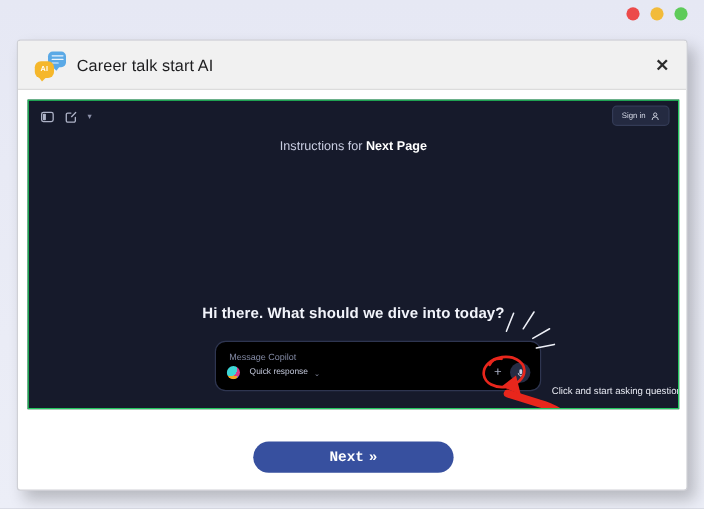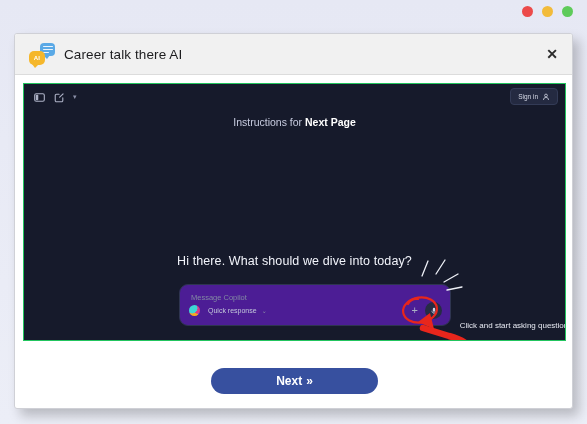--- a/index.html
+++ b/index.html
@@ -128,29 +128,29 @@
   #instructions {
     position: absolute; top: 32px; left: 0; right: 0;
     text-align: center; font-size: 10.5px; color: #c8cce0;
   }
   #instructions b { color: #ffffff; font-weight: 700; }
 
   
   #greeting {
     position: absolute; top: 170px; left: 0; width: 100%;
     text-align: center;
-    font-size: 12.5px; font-weight: 400; color: #f2f4fb;
+    font-size: 12.5px; font-weight: 700; color: #f2f4fb;
     letter-spacing: .1px;
   }
 
   
   #composer {
     position: absolute; left: 155px; top: 200px;
     width: 272px; height: 42px;
-    background: #4c1d95;
+    background: #000000;
     border: 1px solid #2e3550;
     border-radius: 9px;
     padding-left: 36px;
   }
   #composer-placeholder {
     position: absolute; left: 11px; top: 8px;
     font-size: 7.5px; color: #8289a3;
   }
   #composer-bottom {
     position: absolute; left: 9px; right: 8px; bottom: 6px;
@@ -182,21 +182,21 @@
   }
   #annotation-svg { position: absolute; left: 0; top: 0; width: 543px; height: 258px;
                     pointer-events: none; }
 
   
   #next-button {
     position: absolute; left: 196px; bottom: 14px;
     width: 167px; height: 26px;
     background: #37509f; border: none; border-radius: 13px;
     color: #ffffff; font-size: 12px; font-weight: 600; cursor: pointer;
-    font-family: Liberation Sans, sans-serif;
+    font-family: Liberation Mono, monospace;
     display:flex; align-items:center; justify-content:center; gap:4px;
   }
   #next-chev { font-size: 12px; font-weight: 700; }
 </style>
 </head>
 <body>
 
 <div id="desktop">
 
   <div id="traffic">
@@ -211,21 +211,21 @@
       <div id="brand-icon">
         <div class="bubble-blue">
             <i></i>
             <i></i>
             <i></i>
           </div>
         <div class="bubble-yellow">
             <span>AI</span>
           </div>
       </div>
-      <div id="modal-title">Career talk there AI</div>
+      <div id="modal-title">Career talk start AI</div>
       <button id="close-button">✕</button>
     </div>
 
     <div id="app">
 
       <div id="app-toolbar">
         <span class="tb-icon">
           <svg width="11" height="11" viewBox="0 0 16 16">
             <rect x="1" y="2.5" width="14" height="11" rx="2.2" fill="none" stroke="#aeb3c7" stroke-width="1.6"></rect>
             <rect x="2.6" y="4.1" width="3.6" height="7.8" rx="1" fill="#aeb3c7"></rect>

